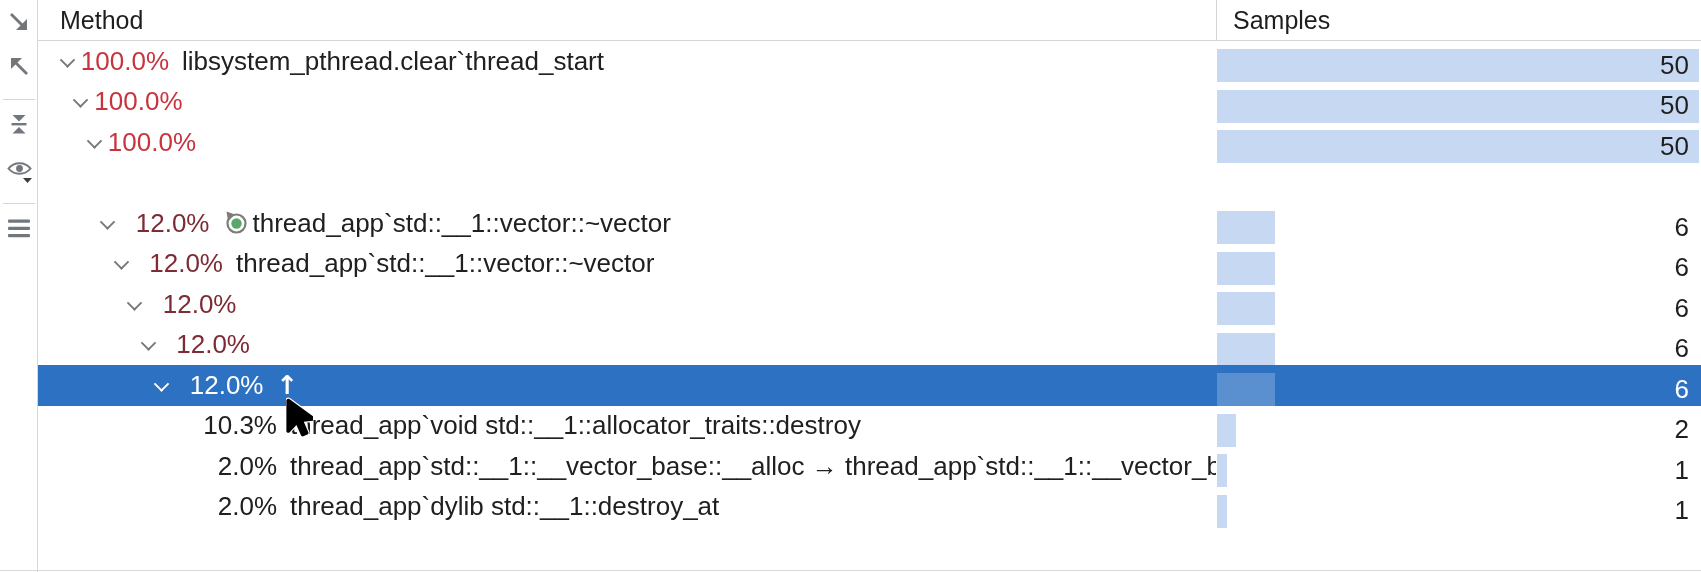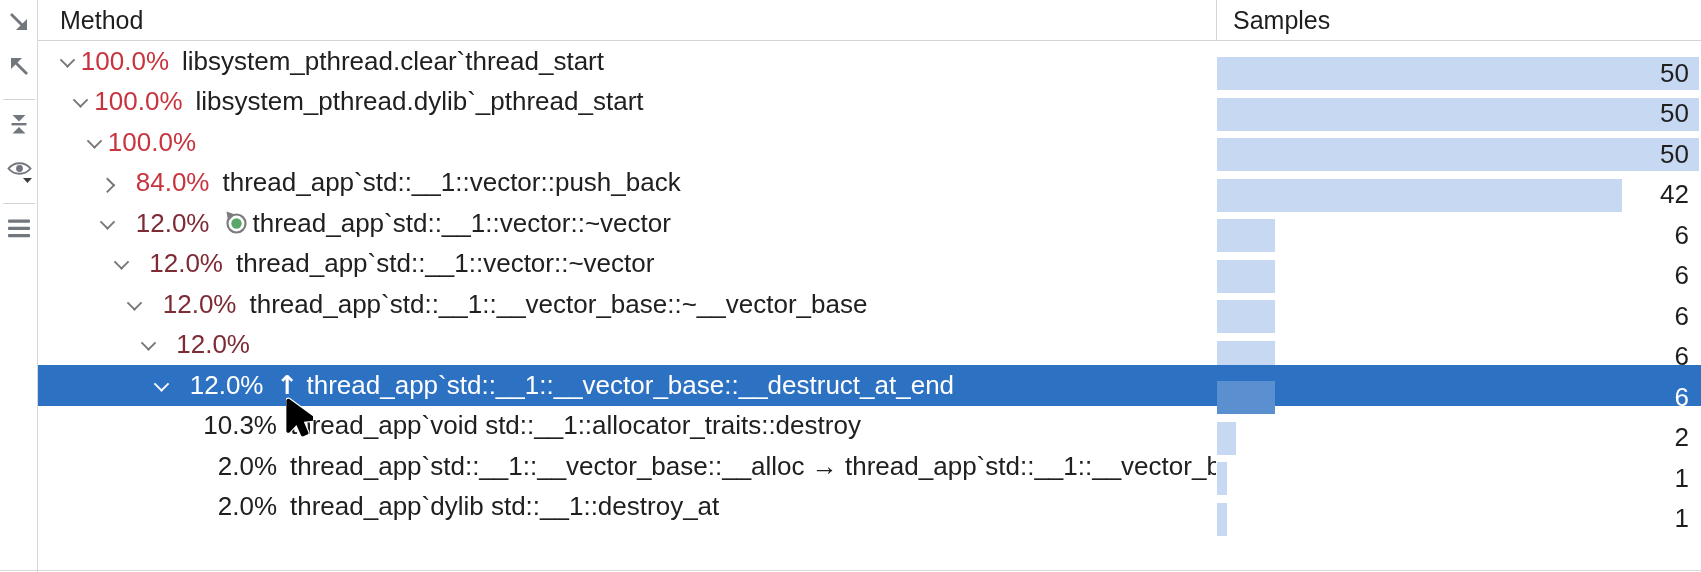--- a/index.html
+++ b/index.html
@@ -36,21 +36,21 @@
   .pct{width:90px;flex:none;text-align:right;font-size:26px;margin-right:13px;}
   .pct.high{color:var(--pct-high,#c8343e);}
   .pct.mid{color:var(--pct-mid,#7d2b34);}
   .pct.none{color:var(--text,#202020);}
   .row.sel .pct{color:#ffffff;}
   .row-icon{width:30px;flex:none;display:flex;align-items:center;justify-content:flex-start;}
   .uarrow{font-family:"DejaVu Sans",sans-serif;font-size:26px;font-weight:bold;color:#ffffff;line-height:1;}
   .mname{font-size:26px;color:var(--text,#202020);}
   .row.sel .mname{color:#ffffff;}
 
-  .scell{position:absolute;left:1178px;top:12px;width:485px;height:40.5px;}
+  .scell{position:absolute;left:1178px;top:4px;width:485px;height:40.5px;}
   .bar{position:absolute;left:1px;top:4px;height:33px;background:var(--bar,#c6d8f2);}
   .row.sel .bar{background:var(--bar-sel,#5a90d0);}
   .sval{position:absolute;right:12px;top:0;height:40.5px;display:flex;align-items:center;font-size:26px;color:#1f1f1f;}
   .row.sel .sval{color:#ffffff;}
 
   
   #tooltip{
     position:absolute;left:298px;top:442px;width:268px;height:55px;z-index:40;
     background:#f2f2f2;border:1px solid #bdbdbd;box-sizing:border-box;border-radius:2px;
     display:flex;align-items:center;justify-content:center;
@@ -128,53 +128,40 @@
           <span class="sval">50</span>
         </div>
       </div>
       <div class="row" style="top: 40.5px;">
         <div class="mcell">
           <span class="indent" style="width: 30.5px;"></span>
           <span class="chevbox">
             <i class="chev down"></i>
           </span>
           <span class="pct high">100.0%</span>
-          <span class="mname">libsystem_pthread.dylib`_pthread_start</span>
         </div>
         <div class="scell">
           <div class="bar" style="width: 482px;"></div>
           <span class="sval">50</span>
         </div>
       </div>
       <div class="row" style="top: 81px;">
         <div class="mcell">
           <span class="indent" style="width: 44px;"></span>
           <span class="chevbox">
             <i class="chev down"></i>
           </span>
           <span class="pct high">100.0%</span>
         </div>
         <div class="scell">
           <div class="bar" style="width: 482px;"></div>
           <span class="sval">50</span>
         </div>
       </div>
       <div class="row" style="top: 121.5px;">
-        <div class="mcell">
-          <span class="indent" style="width: 57.5px;"></span>
-          <span class="chevbox">
-            <i class="chev right"></i>
-          </span>
-          <span class="pct high">84.0%</span>
-          <span class="mname">thread_app`std::__1::vector::push_back</span>
-        </div>
-        <div class="scell">
-          <div class="bar" style="width: 404.88px;"></div>
-          <span class="sval">42</span>
-        </div>
       </div>
       <div class="row" style="top: 162px;">
         <div class="mcell">
           <span class="indent" style="width: 57.5px;"></span>
           <span class="chevbox">
             <i class="chev down"></i>
           </span>
           <span class="pct mid">12.0%</span>
           <span class="row-icon">
             <svg width="27" height="27" viewBox="0 0 27 27">
@@ -204,21 +191,20 @@
           <span class="sval">6</span>
         </div>
       </div>
       <div class="row" style="top: 243px;">
         <div class="mcell">
           <span class="indent" style="width: 84.5px;"></span>
           <span class="chevbox">
             <i class="chev down"></i>
           </span>
           <span class="pct mid">12.0%</span>
-          <span class="mname">thread_app`std::__1::__vector_base::~__vector_base</span>
         </div>
         <div class="scell">
           <div class="bar" style="width: 57.84px;"></div>
           <span class="sval">6</span>
         </div>
       </div>
       <div class="row" style="top: 283.5px;">
         <div class="mcell">
           <span class="indent" style="width: 98px;"></span>
           <span class="chevbox">
@@ -234,21 +220,20 @@
       <div class="row sel" style="top: 324px;">
         <div class="mcell">
           <span class="indent" style="width: 111.5px;"></span>
           <span class="chevbox">
             <i class="chev down"></i>
           </span>
           <span class="pct mid">12.0%</span>
           <span class="row-icon">
             <span class="uarrow">↑</span>
           </span>
-          <span class="mname">thread_app`std::__1::__vector_base::__destruct_at_end</span>
         </div>
         <div class="scell">
           <div class="bar" style="width: 57.84px;"></div>
           <span class="sval">6</span>
         </div>
       </div>
       <div class="row" style="top: 364.5px;">
         <div class="mcell">
           <span class="indent" style="width: 125px;"></span>
           <span class="chevbox"></span>

